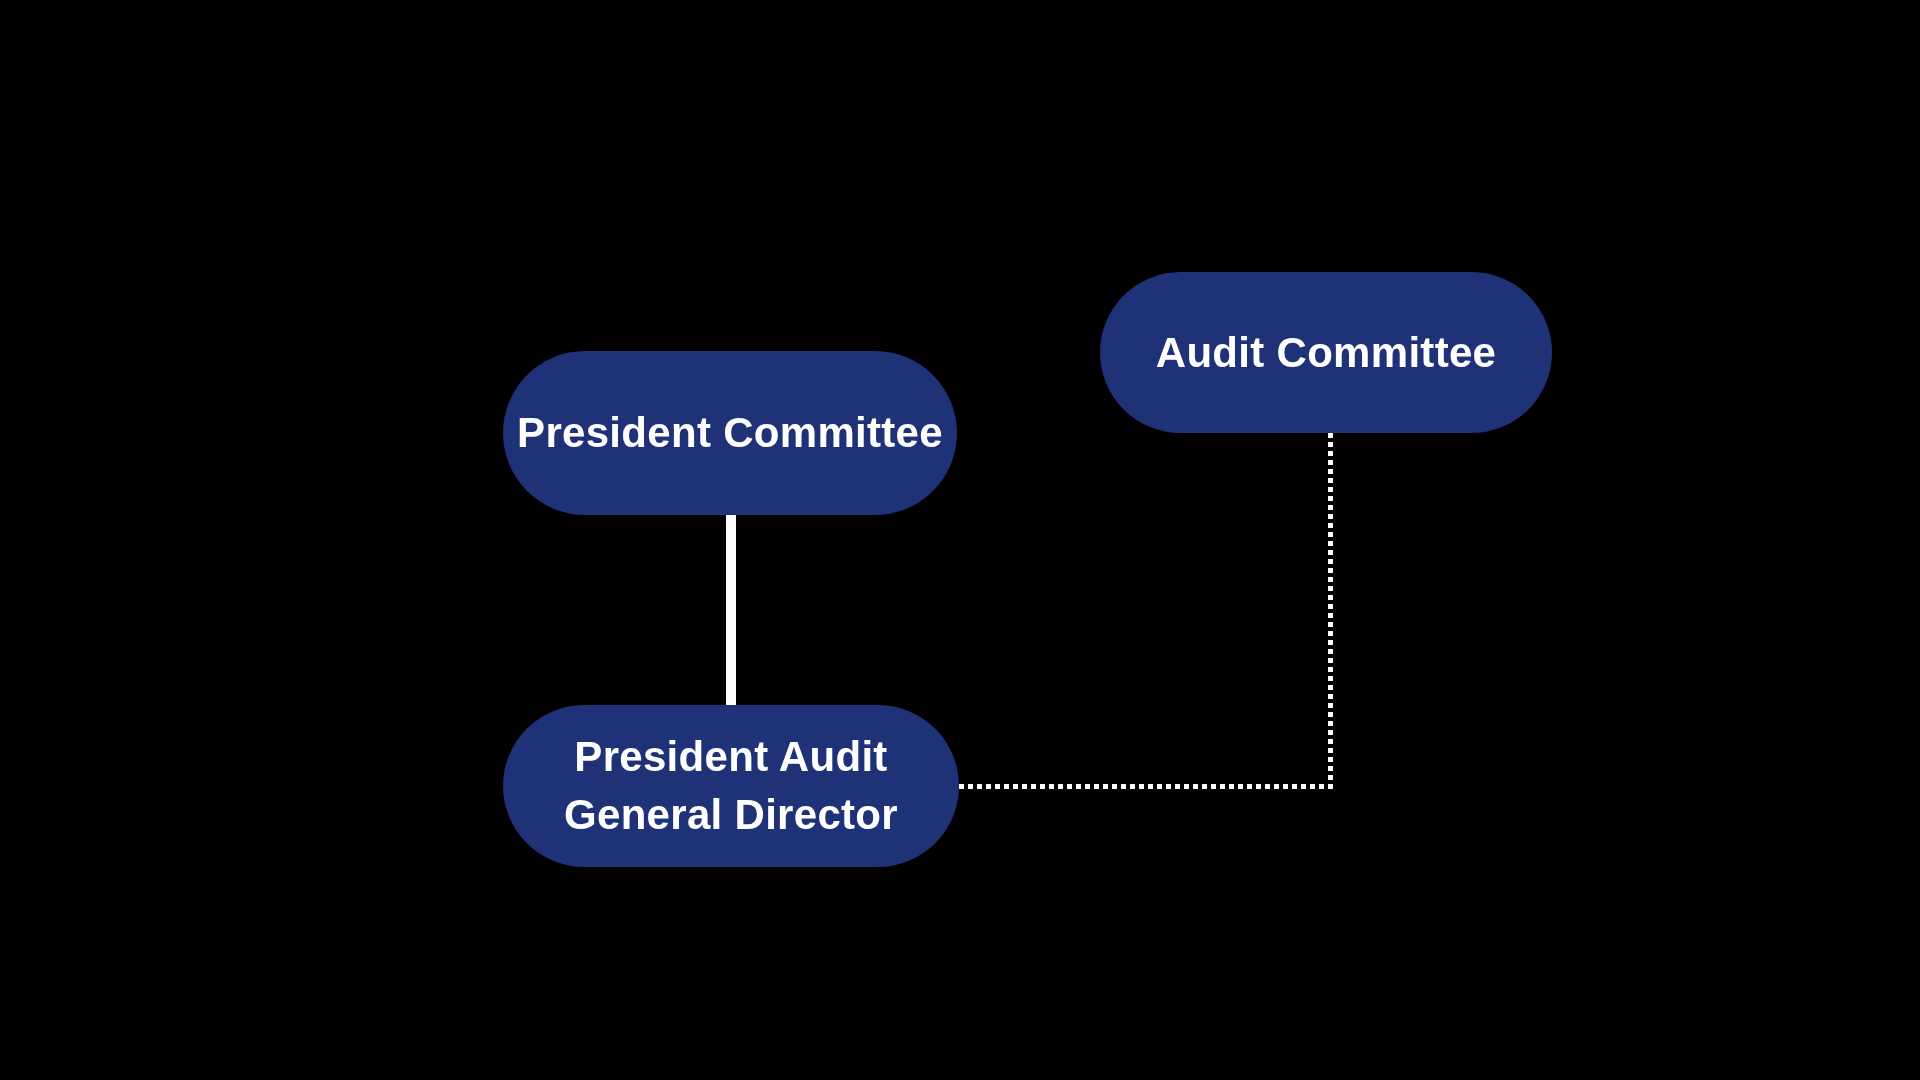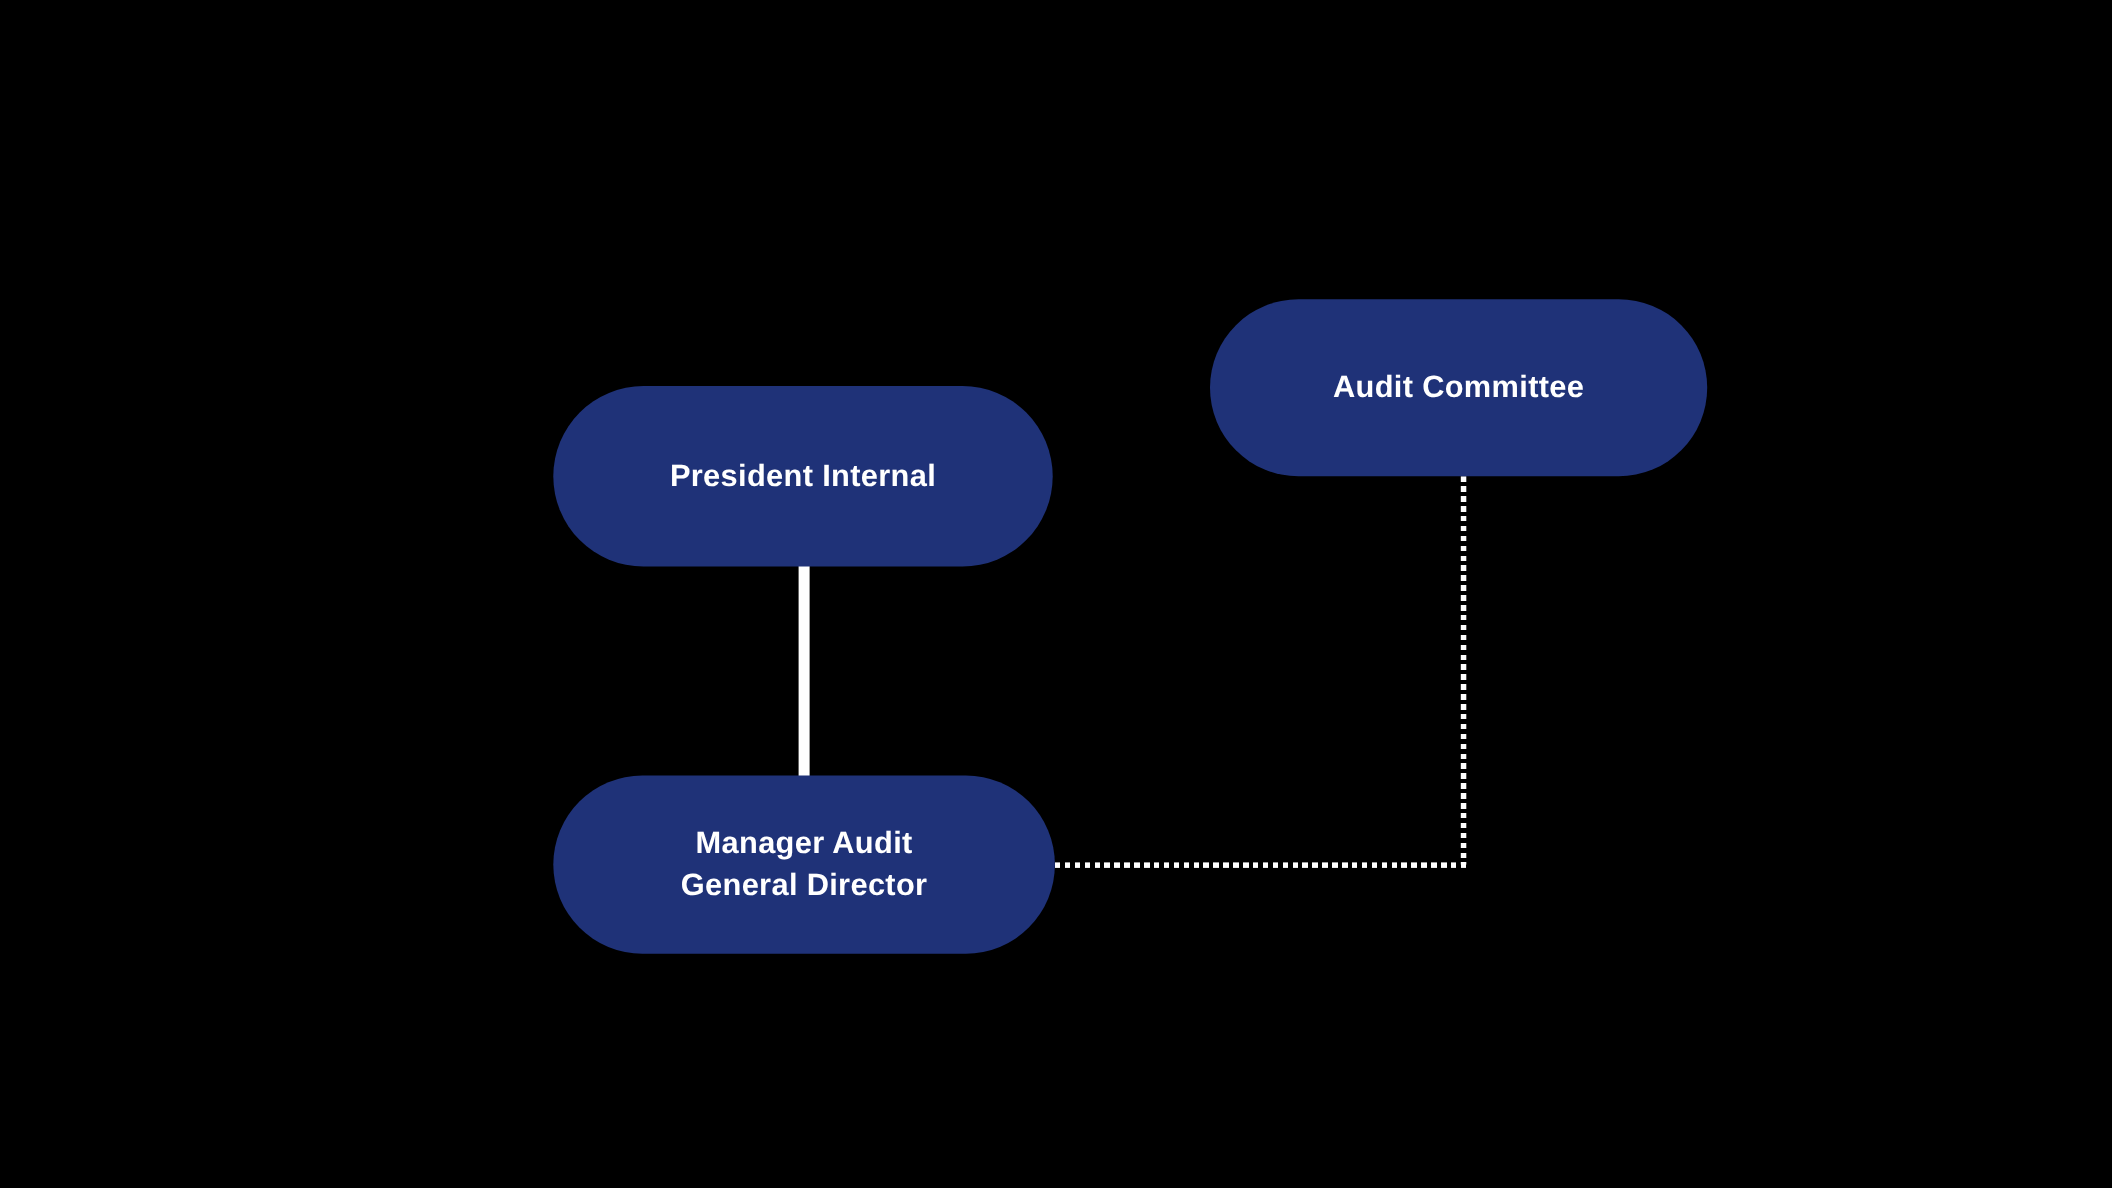--- a/index.html
+++ b/index.html
@@ -19,21 +19,21 @@
     position: absolute;
     background: var(--node-fill, #1F3278);
     color: var(--node-text, #ffffff);
     border-radius: 999px;
     display: flex;
     flex-direction: column;
     align-items: center;
     justify-content: center;
     text-align: center;
     font-weight: bold;
-    font-size: 28px;
+    font-size: 42px;
     line-height: 1.38;
     letter-spacing: 0.3px;
   }
   #node-president-director {
     left: 503px; top: 351px; width: 454px; height: 164px;
   }
   #node-audit-committee {
     left: 1100px; top: 272px; width: 452px; height: 161px;
   }
   #node-internal-audit-gm {
@@ -67,25 +67,25 @@
 
 <div class="canvas">
 
   <div class="connector" id="connector-solid-vertical"></div>
 
   <div class="connector" id="connector-dotted-vertical"></div>
 
   <div class="connector" id="connector-dotted-horizontal"></div>
 
   <div class="node" id="node-president-director">
-    <span class="node-label">President Internal</span>
+    <span class="node-label">President Committee</span>
   </div>
 
   <div class="node" id="node-audit-committee">
     <span class="node-label">Audit Committee</span>
   </div>
 
   <div class="node" id="node-internal-audit-gm">
-    <span class="node-label">Manager Audit</span>
+    <span class="node-label">President Audit</span>
     <span class="node-label">General Director</span>
   </div>
 
 </div>
 
 </body></html>

